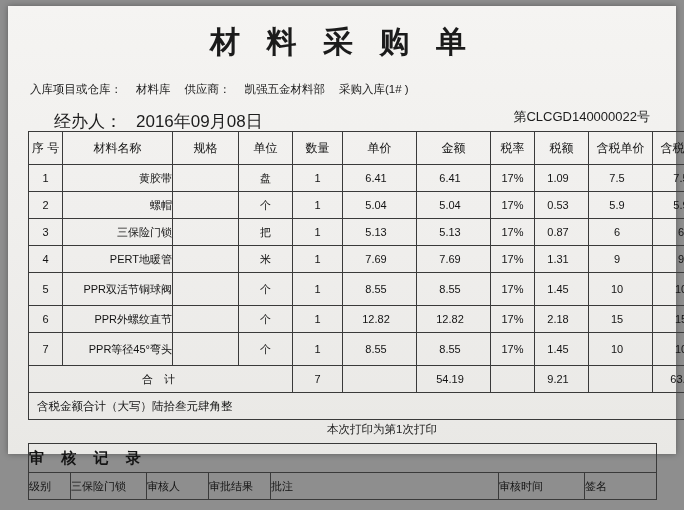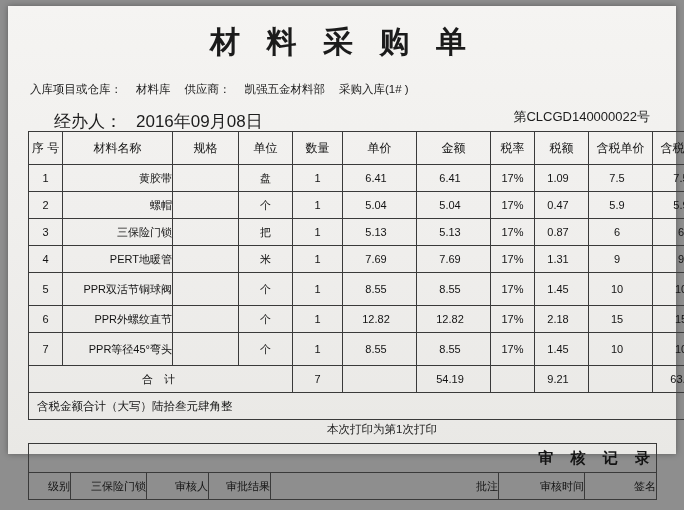--- a/index.html
+++ b/index.html
@@ -129,21 +129,21 @@
     top: 437px;
     width: 628px;
     border-collapse: collapse;
     table-layout: fixed;
   }
   .audit-table td, .audit-table th {
     border: 1px solid #3a3a3a;
     font-size: 11px;
     color: #141414;
     height: 26px;
-    text-align: right;
+    text-align: left;
     font-weight: normal;
     padding: 0;
     margin-top: 32px;
   }
   .audit-title td {
     height: 28px;
     font-size: 15px;
     font-weight: bold;
     letter-spacing: 6px;
     font-family: "DejaVu Sans", sans-serif;
@@ -219,21 +219,21 @@
         </tr>
         <tr>
           <td>2</td>
           <td class="name">螺帽</td>
           <td></td>
           <td>个</td>
           <td>1</td>
           <td class="num">5.04</td>
           <td class="num">5.04</td>
           <td>17%</td>
-          <td class="num">0.47</td>
+          <td class="num">0.53</td>
           <td class="num">5.9</td>
           <td class="num">5.9</td>
         </tr>
         <tr>
           <td>3</td>
           <td class="name">三保险门锁</td>
           <td></td>
           <td>把</td>
           <td>1</td>
           <td class="num">5.13</td>

